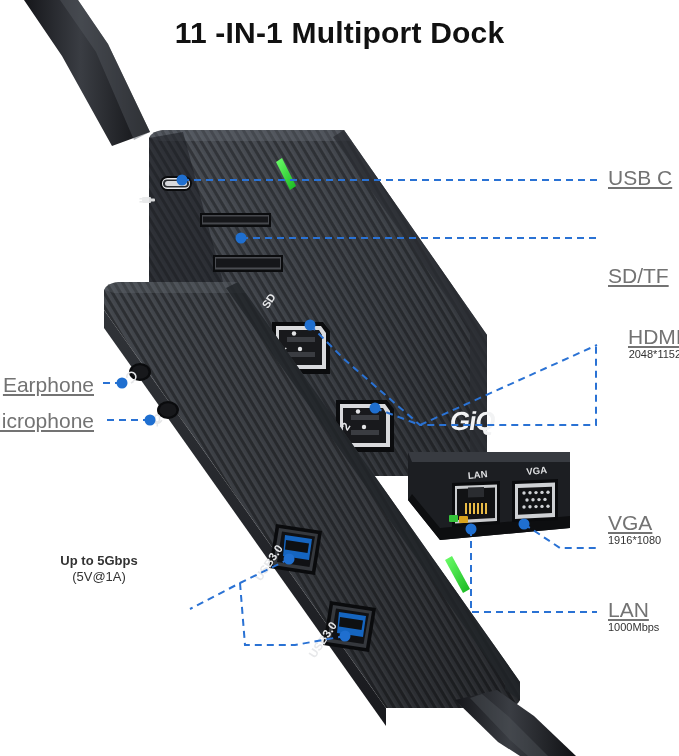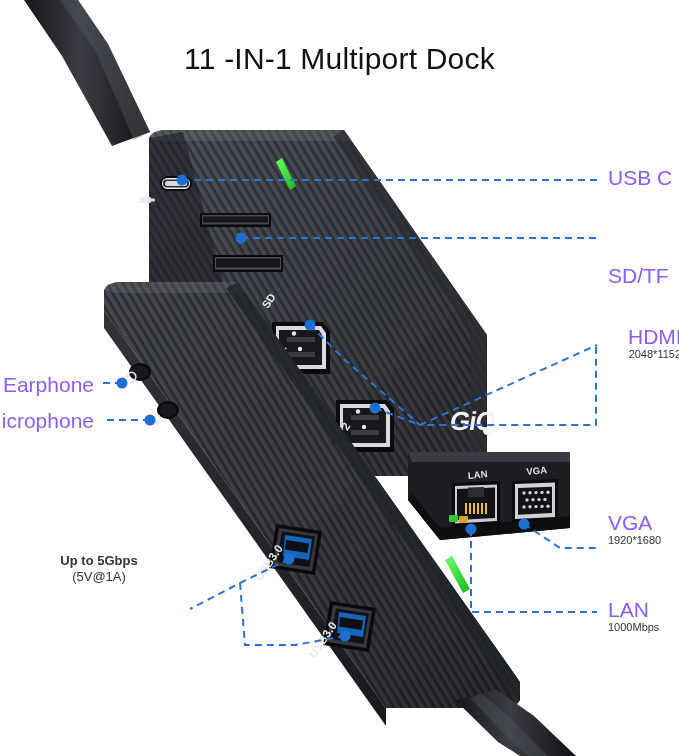--- a/index.html
+++ b/index.html
@@ -2,27 +2,27 @@
 <html><head>
 <meta charset="utf-8">
 <style>
   html,body{margin:0;padding:0;background:#ffffff;}
   body{width:679px;height:756px;position:relative;overflow:hidden;
        font-family:"Liberation Sans","DejaVu Sans",sans-serif;color:#111;}
   .stage{position:absolute;inset:0;}
 
   
   .title{position:absolute;left:0;right:0;top:16px;text-align:center;
-         font-size:30px;font-weight:400;letter-spacing:.2px;color:#111;margin-top:26px;}
+         font-size:30px;font-weight:700;letter-spacing:.2px;color:#111;}
   .subtitle{position:absolute;left:0;right:0;top:57px;text-align:center;
             font-size:21px;font-weight:400;color:#4a4a4a;}
 
   
   .lbl{position:absolute;}
-  .lbl .main{font-size:21px;color:#8b5cf6;line-height:1.05;white-space:nowrap;}
+  .lbl .main{font-size:21px;color:#737373;line-height:1.05;white-space:nowrap;text-decoration:underline;}
   .lbl .sub{font-size:11px;color:#333;line-height:1.25;white-space:nowrap;text-align:center;}
   .lbl.r{text-align:left;}
   .lbl.l{text-align:right;}
   .poly{position:absolute;left:0;top:0;width:679px;height:756px;
         pointer-events:none;overflow:visible;}
 
   
   .art{position:absolute;left:0;top:0;width:679px;height:756px;}
 </style>
 </head>
@@ -296,21 +296,21 @@
     <div class="main">SD/TF</div>
   </div>
 
   <div class="lbl r" style="left:628px;top:326px;">
     <div class="main">HDMI</div>
     <div class="sub">2048*1152</div>
   </div>
 
   <div class="lbl r" style="left:608px;top:512px;">
     <div class="main">VGA</div>
-    <div class="sub">1920*1680</div>
+    <div class="sub">1916*1080</div>
   </div>
 
   <div class="lbl r" style="left:608px;top:599px;">
     <div class="main">LAN</div>
     <div class="sub">1000Mbps</div>
   </div>
 
   <div class="lbl l" style="right:585px;top:374px;width:190px;">
     <div class="main">Earphone</div>
   </div>

